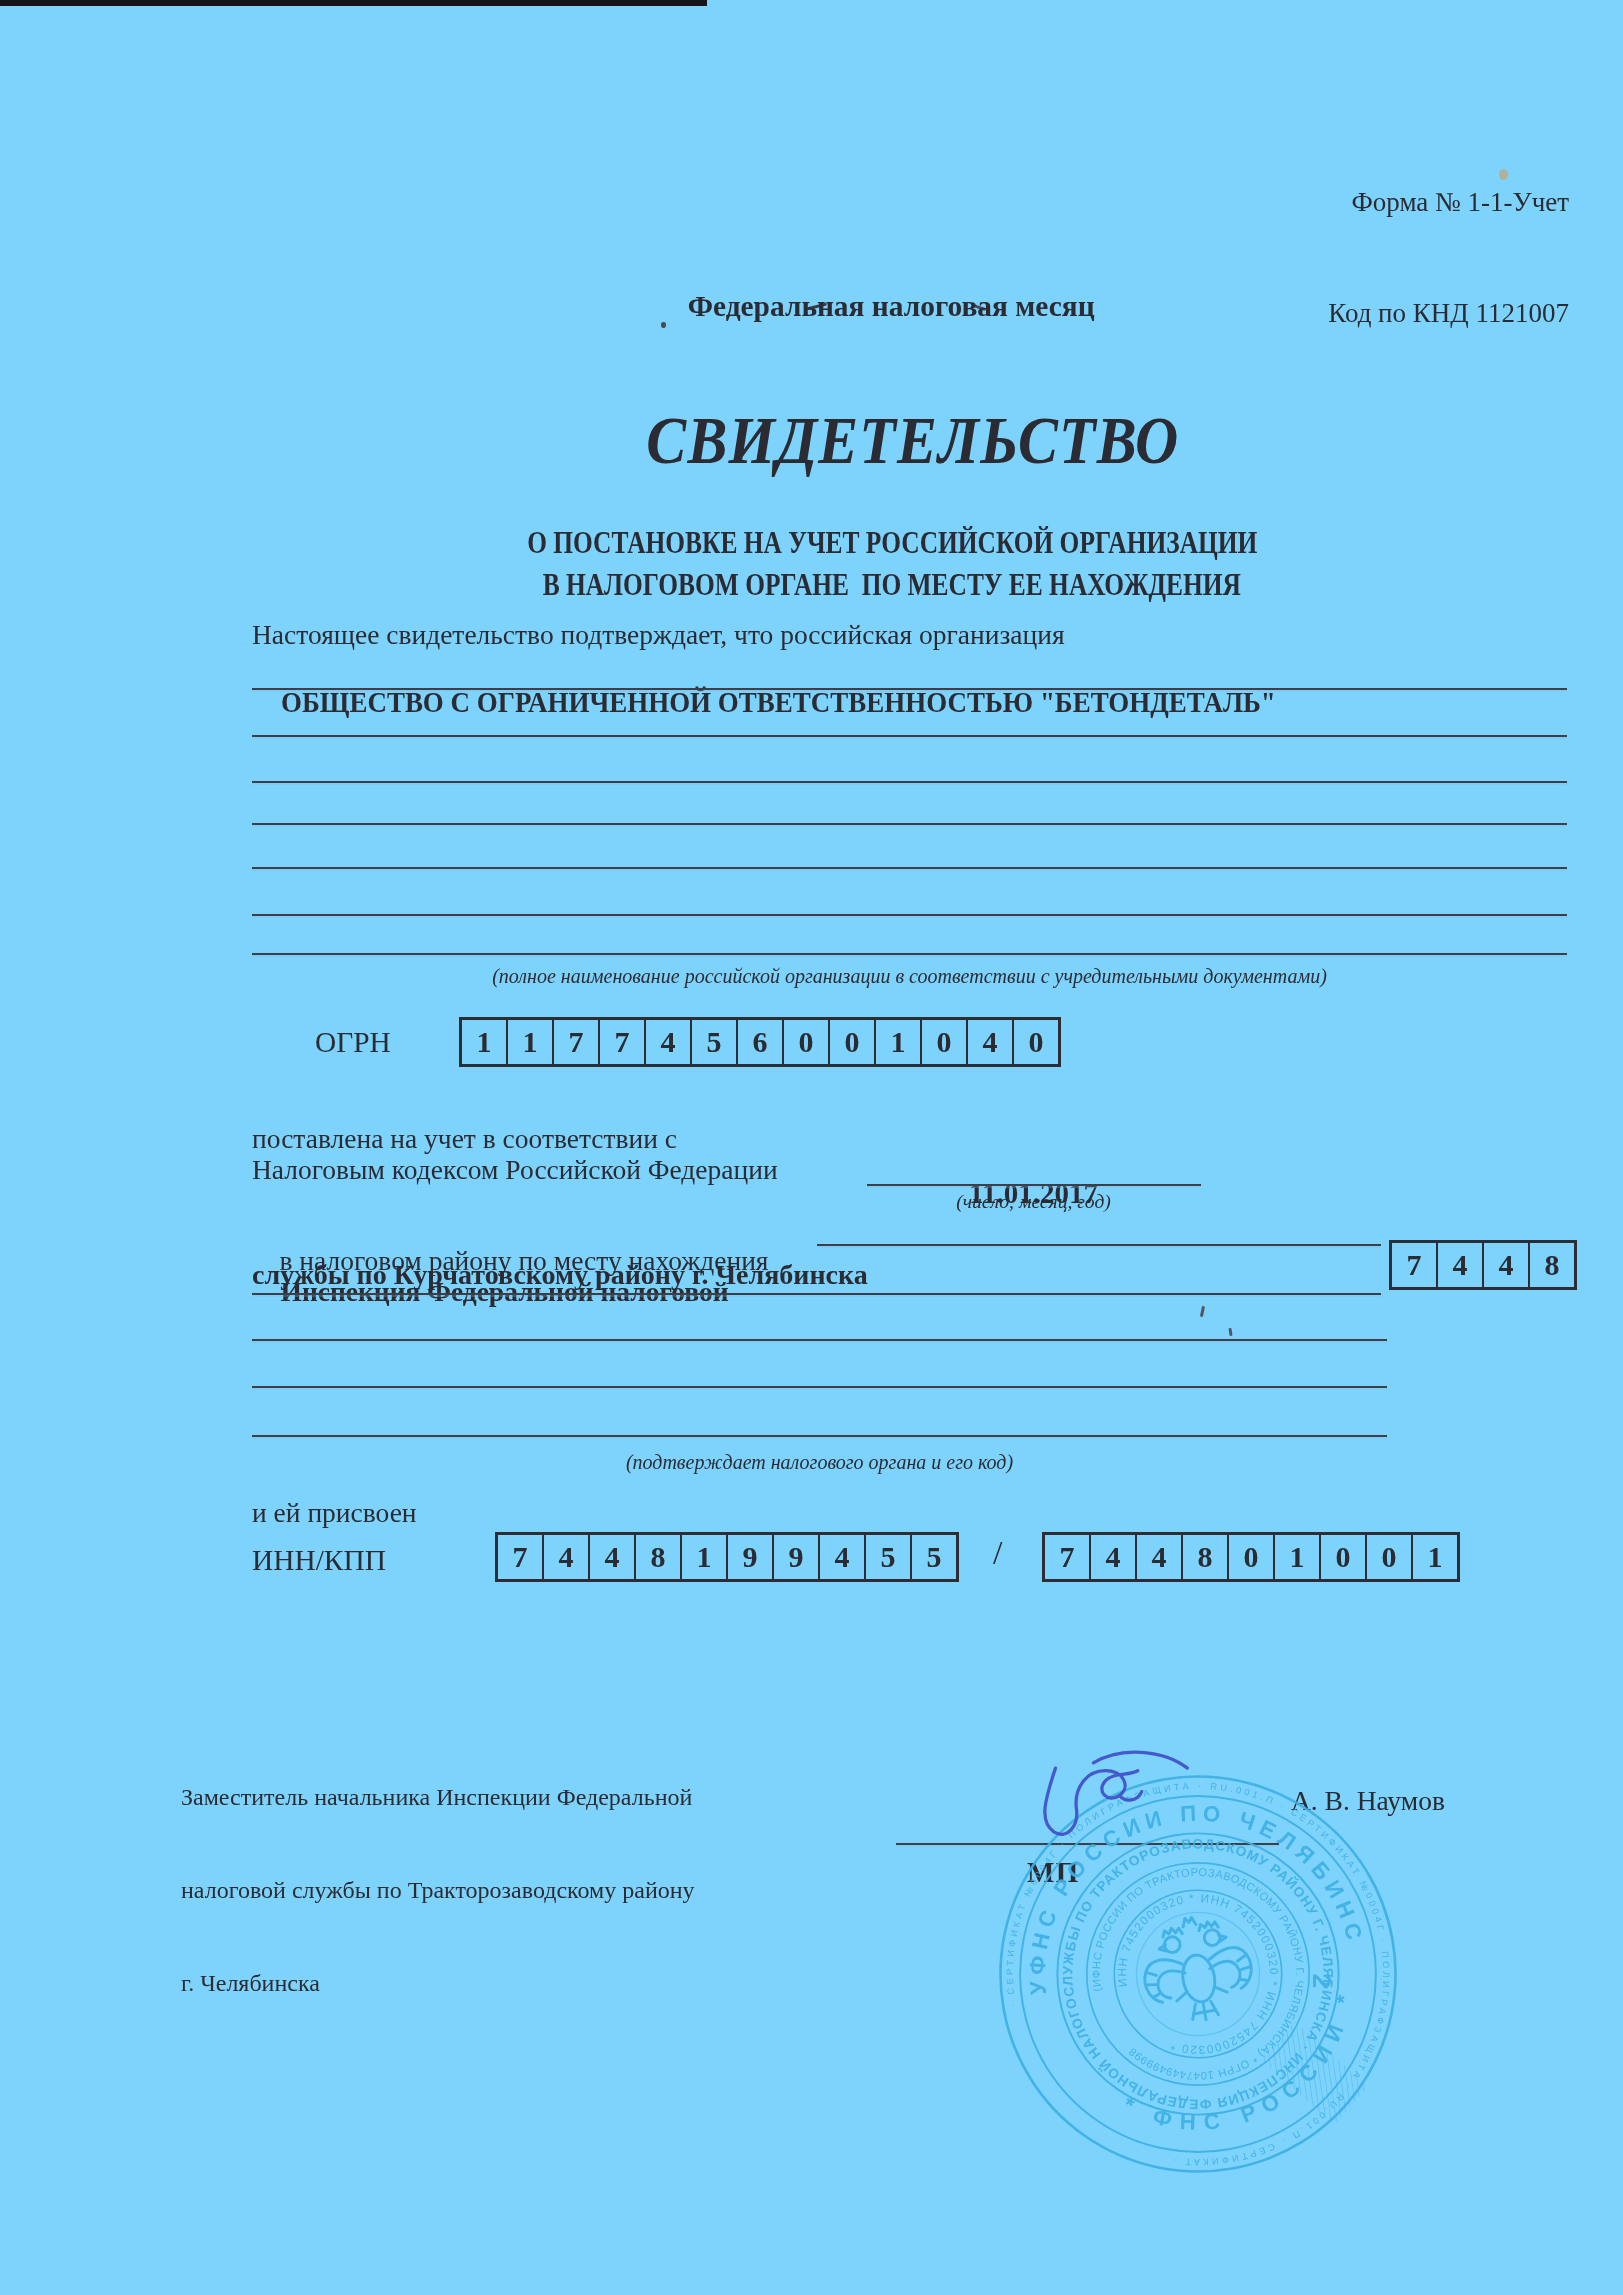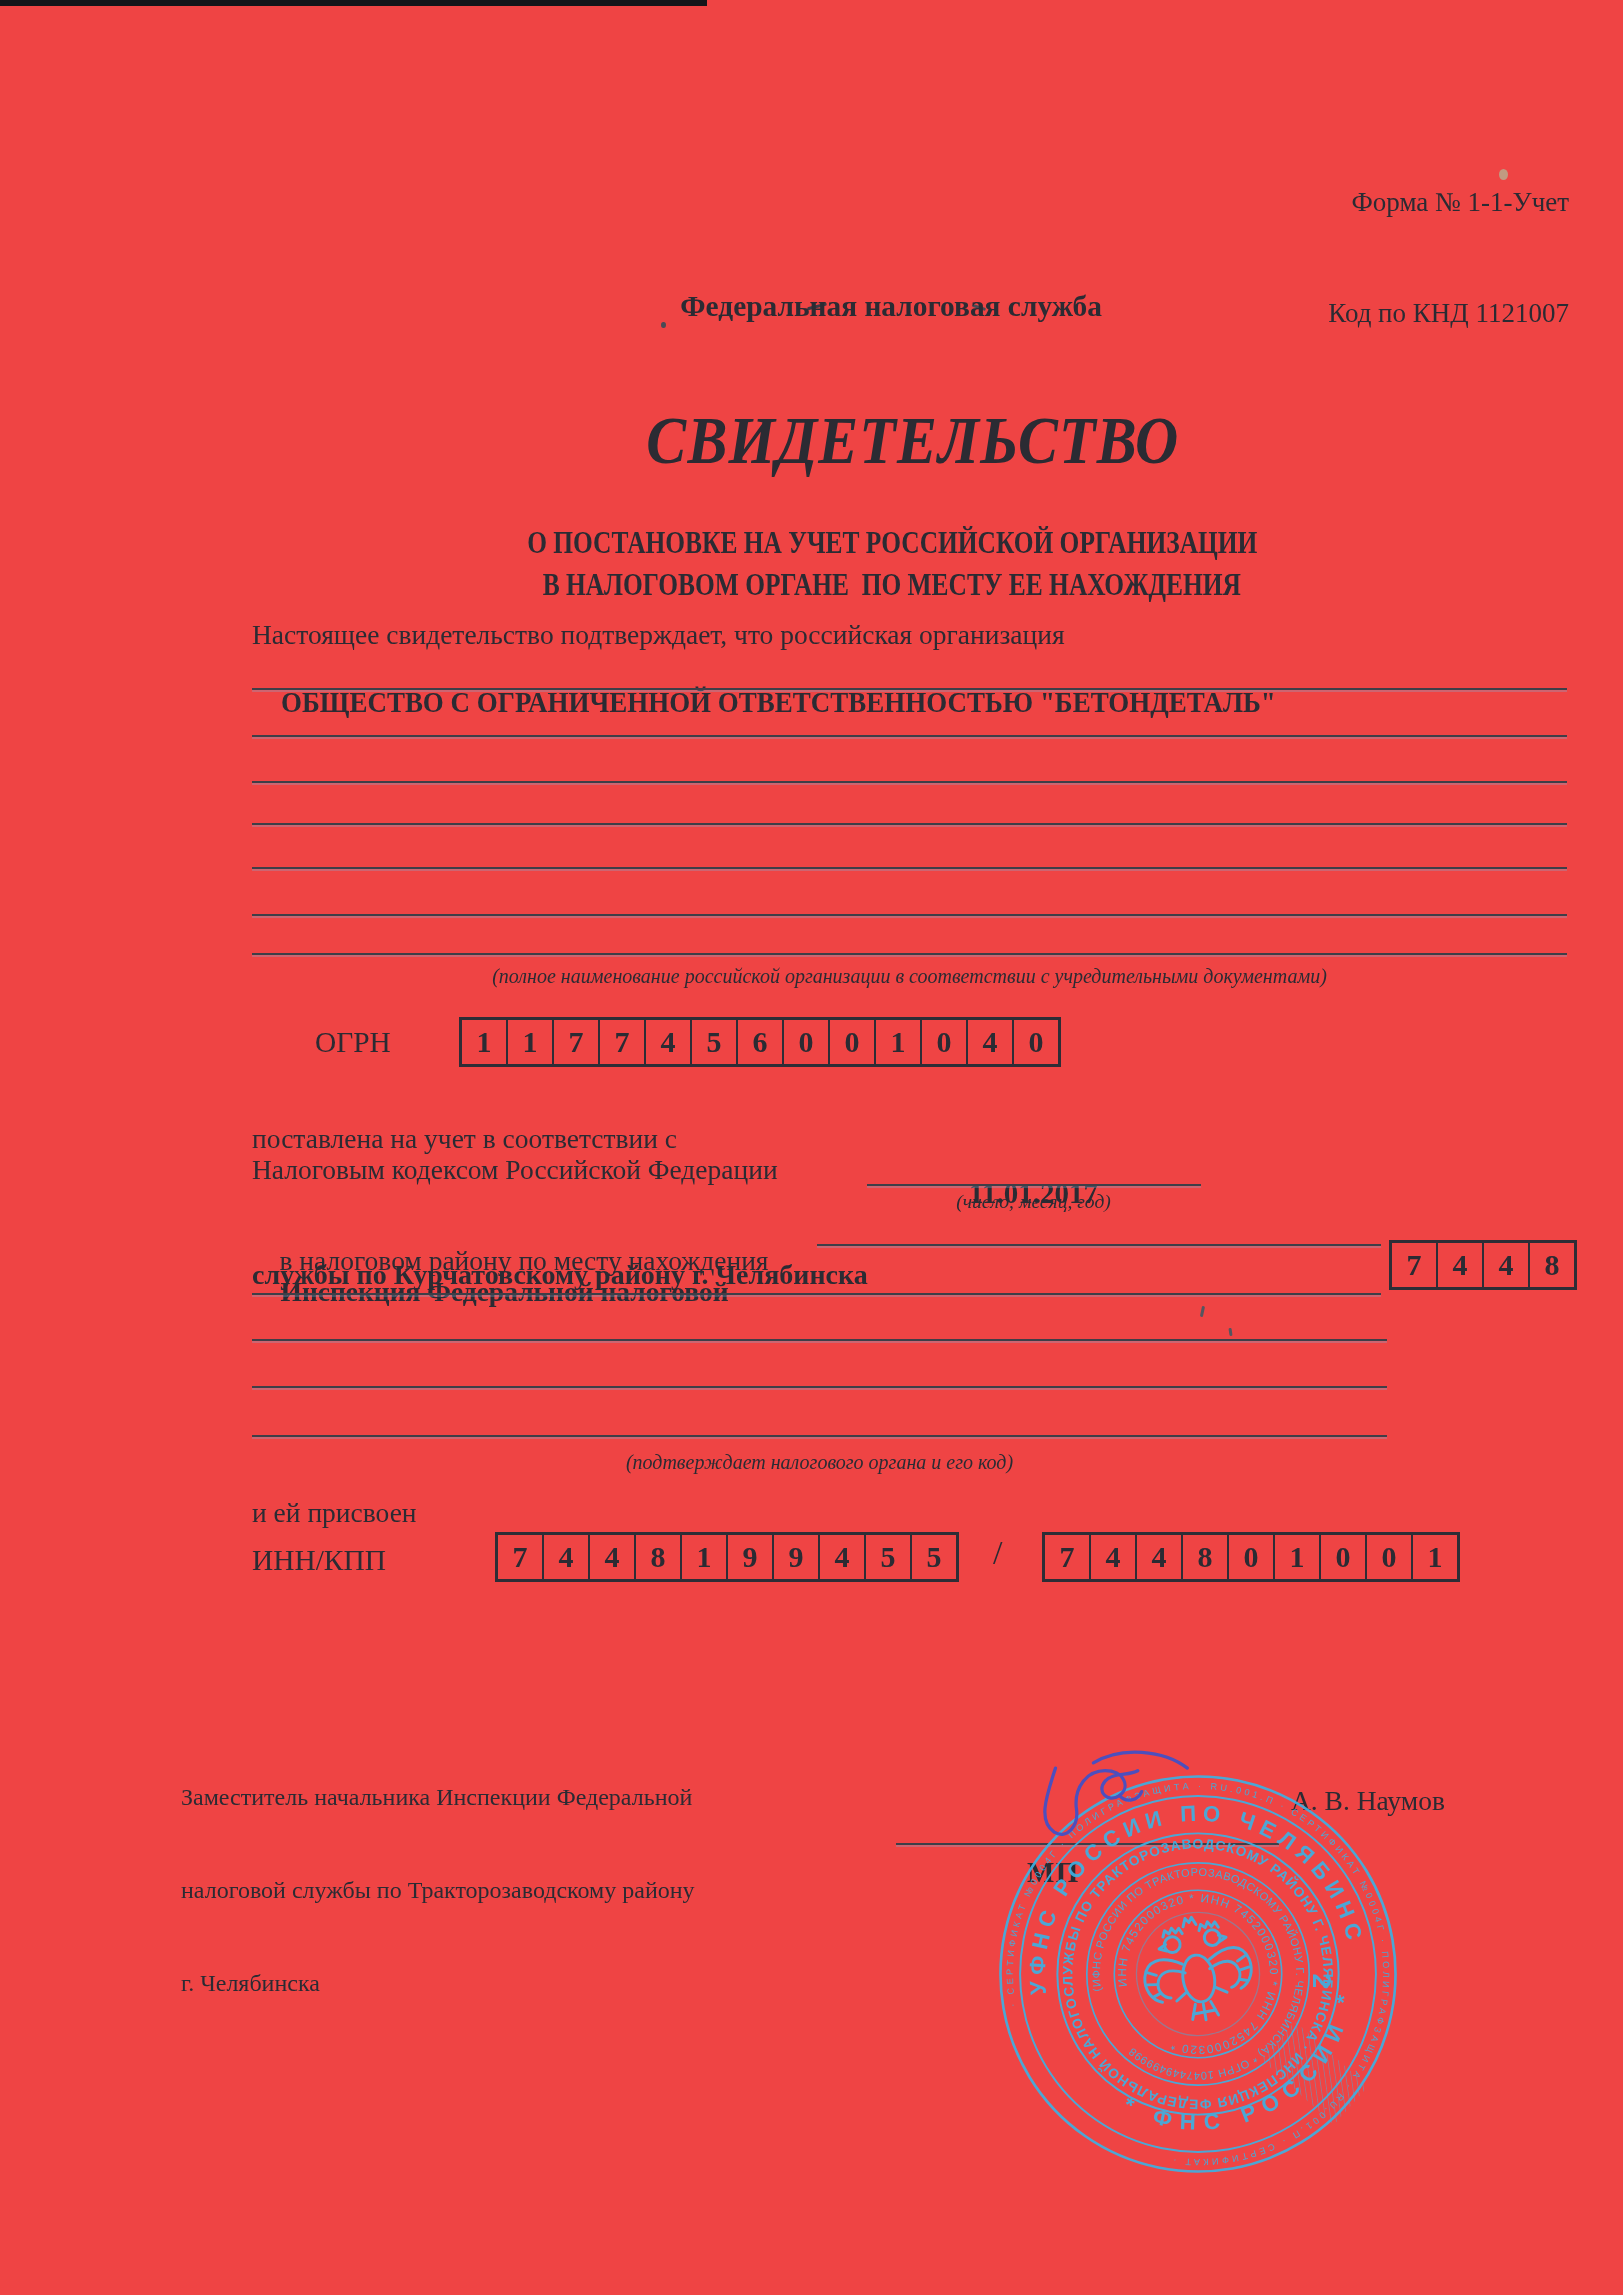--- a/index.html
+++ b/index.html
@@ -1,19 +1,19 @@
 <!DOCTYPE html>
 <html style="font-size:10.5px"><head>
 <meta charset="utf-8">
 <style>
   html,body{margin:0;padding:0;background:#d8d6d2;}
   .page{
     position:relative;
     width:1623px;height:2295px;
-    background:#ef4444;
+    background:#7dd3fc;
     overflow:hidden;
     font-family:"Liberation Serif","DejaVu Serif",serif;
     color:#2b2b33;
   }
   .t{position:absolute;white-space:pre;color:#2b2b33;}
   .serif42{font:400 27.5px/1.15 "Liberation Serif","DejaVu Serif",serif;}
   .bold{font-weight:700;}
   .center{text-align:center;}
   .right{text-align:right;}
   .it{font-style:italic;}
@@ -46,21 +46,21 @@
   <div class="artifact" style="left:1499px;top:169px;width:9.2px;height:11px;background:#b9a98c;border-radius:50%;opacity:.85;"></div>
   <div class="artifact" style="left:1201px;top:1306px;width:3.3px;height:10.5px;background:#55555f;transform:rotate(12deg);border-radius:1.3px;"></div>
   <div class="artifact" style="left:1229px;top:1328px;width:2.6px;height:7.9px;background:#55555f;transform:rotate(-8deg);border-radius:1.3px;"></div>
 
   <div class="t right" style="right:54px;top:110px;font-size:27px;line-height:37px;">
     <div>Форма № 1-1-Учет</div>
     <div>Код по КНД 1121007</div>
   </div>
 
   <div class="t center bold" style="left:219px;width:1315px;top:257px;font-size:29.4px;">
-    <span class="sqz">Федеральная налоговая служба</span>
+    <span class="sqz">Федеральная налоговая месяц</span>
   </div>
 
   <div class="t center bold" style="left:219px;width:1315px;top:322px;font-size:68px;letter-spacing:1.3px;font-style:italic;">
     <span class="sqz" style="transform:scaleX(.88);">СВИДЕТЕЛЬСТВО</span>
   </div>
 
   <div class="t center bold" style="left:219px;width:1315px;top:489px;font-size:31px;">
     <span class="sqz" style="transform:scaleX(.82);">О ПОСТАНОВКЕ НА УЧЕТ РОССИЙСКОЙ ОРГАНИЗАЦИИ</span>
   </div>
   <div class="t center bold" style="left:219px;width:1315px;top:531px;font-size:31px;">

